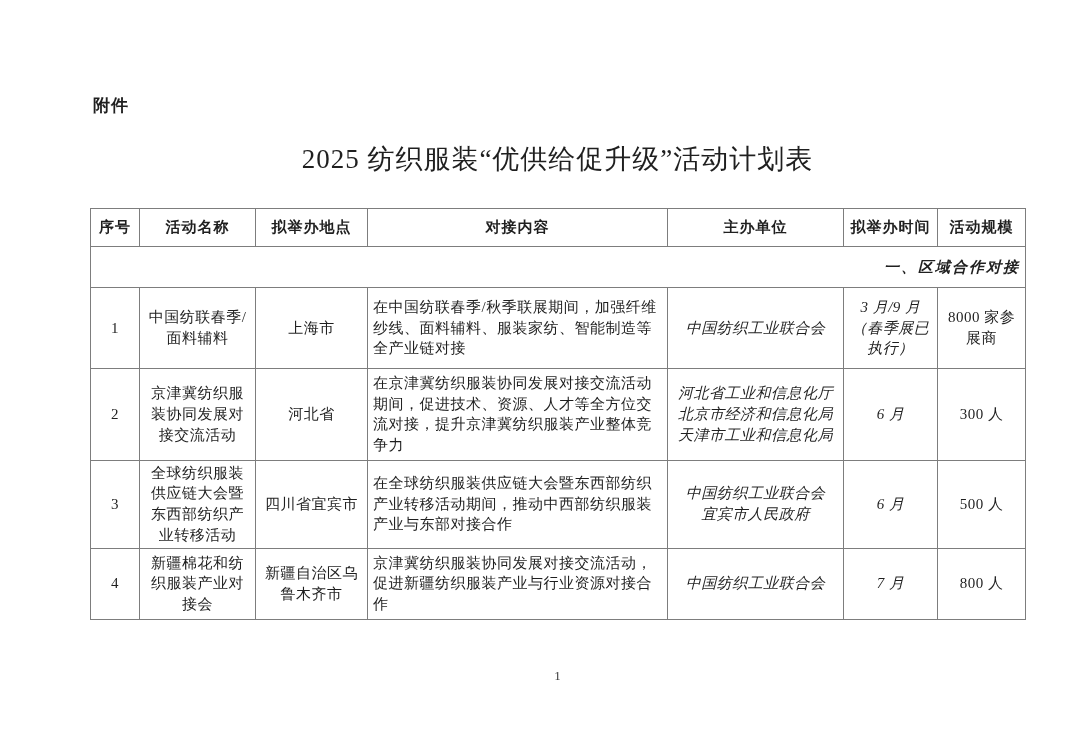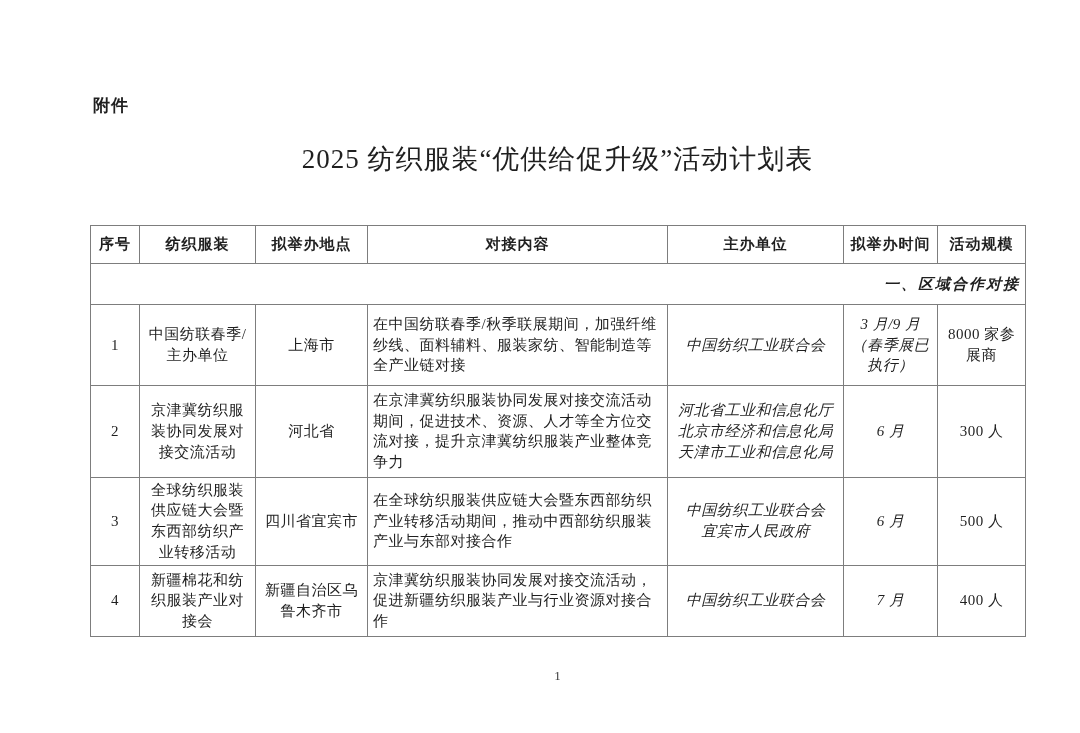--- a/index.html
+++ b/index.html
@@ -26,21 +26,21 @@
     top: 141px;
     width: 935px;
     text-align: center;
     font-size: 27px;
     font-weight: normal;
     letter-spacing: 1px;
   }
   table.plan-table {
     position: absolute;
     left: 90px;
-    top: 225px;
+    top: 208px;
     width: 935px;
     border-collapse: collapse;
     table-layout: fixed;
     border-radius: 17px;
   }
   .plan-table th, .plan-table td {
     border: 1px solid #7d7d7d;
     text-align: center;
     vertical-align: middle;
     font-size: 15px;
@@ -97,33 +97,33 @@
     <col style="width:116px">
     <col style="width:112px">
     <col style="width:300px">
     <col style="width:176px">
     <col style="width:94px">
     <col style="width:88px">
   </colgroup>
   <tbody>
     <tr class="h-head">
       <th>序号</th>
-      <th>纺织服装</th>
+      <th>活动名称</th>
       <th>拟举办地点</th>
       <th>对接内容</th>
       <th>主办单位</th>
       <th>拟举办时间</th>
       <th>活动规模</th>
     </tr>
     <tr class="h-section">
       <td class="section-cell" colspan="7">一、区域合作对接</td>
     </tr>
     <tr class="h-r1">
       <td>1</td>
-      <td>中国纺联春季/主办单位</td>
+      <td>中国纺联春季/面料辅料</td>
       <td>上海市</td>
       <td class="content-cell">在中国纺联春季/秋季联展期间，加强纤维纱线、面料辅料、服装家纺、智能制造等全产业链对接</td>
       <td class="pre">中国纺织工业联合会</td>
       <td class="pre">3 月/9 月
 （春季展已执行）</td>
       <td>8000 家参展商</td>
     </tr>
     <tr class="h-r2">
       <td>2</td>
       <td>京津冀纺织服装协同发展对接交流活动</td>
@@ -145,18 +145,18 @@
       <td class="pre">6 月</td>
       <td>500 人</td>
     </tr>
     <tr class="h-r4">
       <td>4</td>
       <td>新疆棉花和纺织服装产业对接会</td>
       <td>新疆自治区乌鲁木齐市</td>
       <td class="content-cell">京津冀纺织服装协同发展对接交流活动，促进新疆纺织服装产业与行业资源对接合作</td>
       <td class="pre">中国纺织工业联合会</td>
       <td class="pre">7 月</td>
-      <td>400 人</td>
+      <td>800 人</td>
     </tr>
   </tbody>
 </table>
 
 <div class="page-num">1</div>
 
 </body></html>

